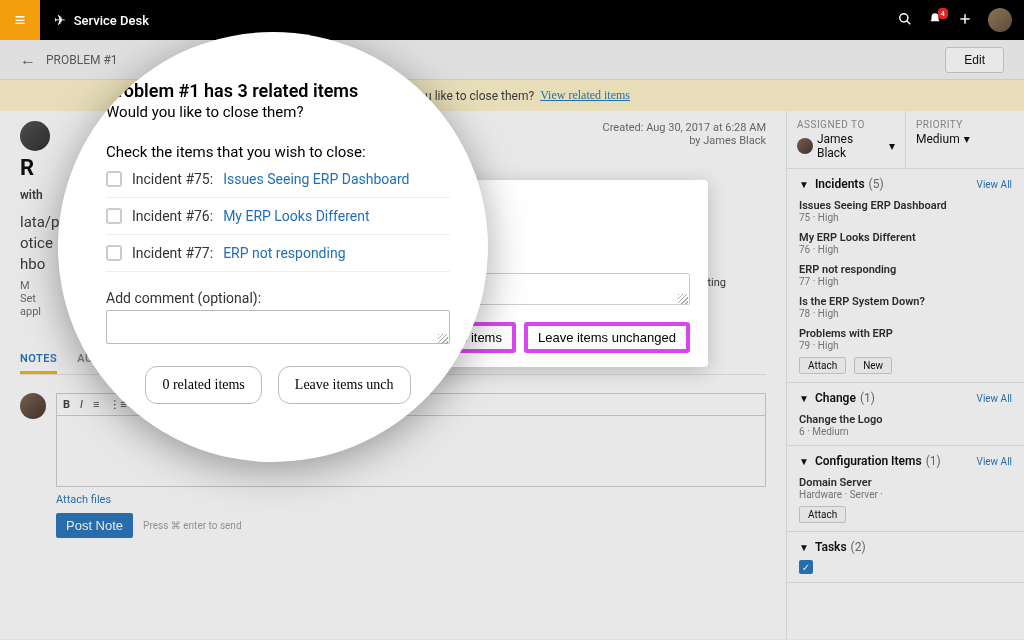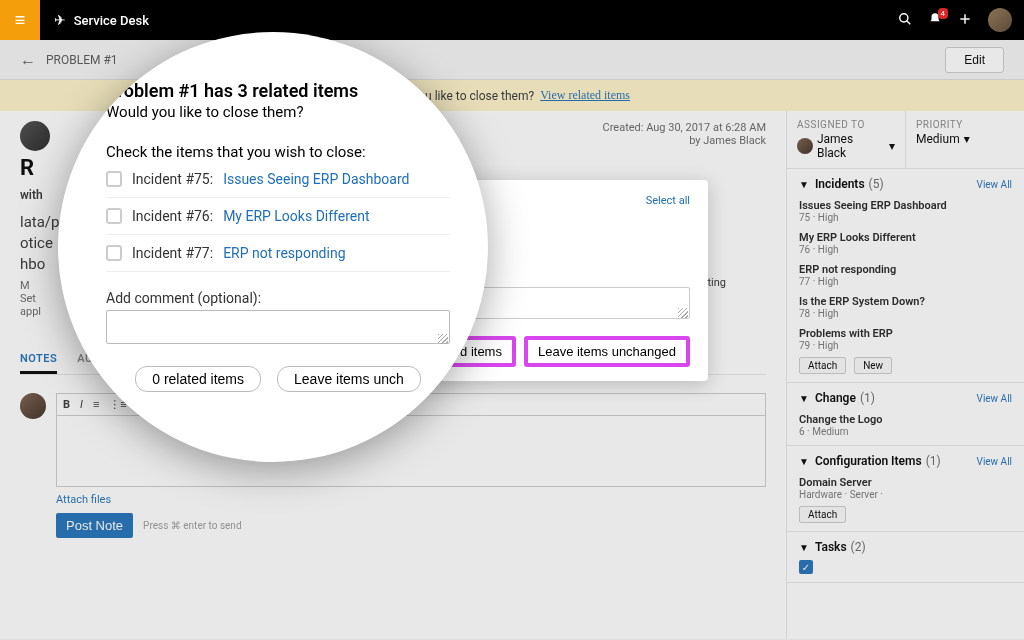--- a/index.html
+++ b/index.html
@@ -40,21 +40,21 @@
 .local-tabs { display: flex; gap: 14px; margin-top: 8px; font-size: 12px; color: #333; }
 .local-tab { padding-bottom: 4px; }
 
 
 .body-text { font-size: 15px; color: #333; margin-top: 6px; line-height: 1.4; }
 .small-text { font-size: 11px; color: #666; margin-top: 4px; }
 
 
 .ntabs { display: flex; gap: 20px; margin-top: 28px; font-size: 11px; font-weight: 600; letter-spacing: 0.5px; border-bottom: 1px solid #e5e5e5; }
 .ntab { padding: 6px 0; color: #888; cursor: pointer; }
-.ntab.active { color: #1e6fb8; border-bottom: 3px solid #000000; text-align: right; }
+.ntab.active { color: #1e6fb8; border-bottom: 3px solid #eab308; text-align: right; }
 
 
 .editor-row { display: flex; margin-top: 18px; gap: 10px; }
 .editor-avatar { width: 26px; height: 26px; border-radius: 50%; background: linear-gradient(135deg,#7a5c4a,#3a2a20); }
 .editor-box { flex: 1; }
 .editor-toolbar { border: 1px solid #ccc; border-bottom: none; padding: 4px 6px; display: flex; gap: 10px; background: #fff; }
 .tool { font-size: 11px; cursor: pointer; color: #333; }
 .editor-area { border: 1px solid #ccc; height: 72px; background: #fff; }
 .attach-link { font-size: 11px; color: #1e6fb8; margin-top: 6px; display: inline-block; cursor: pointer; }
 .post-row { display: flex; align-items: center; gap: 10px; margin-top: 6px; }
@@ -100,21 +100,21 @@
 .mag .instr { font-size: 15px; margin-top: 22px; }
 .mag .chk-row { display: flex; align-items: center; gap: 10px; padding: 10px 0; border-bottom: 1px solid #eee; font-size: 14px; }
 .mag .chk { width: 16px; height: 16px; border: 2px solid #ccc; border-radius: 3px; cursor: pointer; flex-shrink: 0; }
 .mag .inc-label { color: #333; }
 .mag .inc-link { color: #1e6fb8; cursor: pointer; }
 .mag .comment-lbl { font-size: 14px; margin-top: 18px; color: #333; }
 .mag .comment-box-wrap { position: relative; margin-top: 4px; }
 .mag .comment-box { width: 100%; height: 34px; border: 1px solid #bbb; border-radius: 2px; background: #fff; resize: none; }
 .mag .resize-handle { position: absolute; right: 2px; bottom: 4px; width: 10px; height: 10px; background: repeating-linear-gradient(135deg,#aaa,#aaa 1px,transparent 1px,transparent 3px); pointer-events: none; }
 .mag .mag-btns { display: flex; gap: 16px; margin-top: 18px; justify-content: center; }
-.mag .mag-btn { border: 1px solid #bbb; background: #fff; padding: 4px 16px; font-size: 14px; border-radius: 12px; cursor: pointer; }
+.mag .mag-btn { border: 1px solid #bbb; background: #fff; padding: 10px 16px; font-size: 14px; border-radius: 12px; cursor: pointer; font-family: Liberation Serif, serif; }
 
 </style>
 </head>
 <body>
 
 <div class="topbar">
   <div class="hamburger">≡</div>
   <span class="logo-icon">✈</span>
   <span class="app-title">Service Desk</span>
   <div class="topbar-right">
@@ -285,24 +285,20 @@
         <span class="count">(2)</span>
       </div>
       <div class="task-check">✓</div>
     </div>
   </div>
 </div>
 
 <div class="dim"></div>
 
 <div class="bg-modal">
-  <div>
-    <span>ose:</span>
-    <span class="sel-all">Select all</span>
-  </div>
   <div class="itm">ashboard</div>
   <div class="itm">erent</div>
   <div class="itm">g</div>
   <div style="position:absolute;right:-18px;top:96px;font-size:11px;color:#333"><span>ting</span></div>
   <div class="txt-wrap">
     <textarea class="txt" style=""></textarea>
     <div class="resize-handle"></div>
   </div>
   <div class="btns">
     <button>ted items</button>

